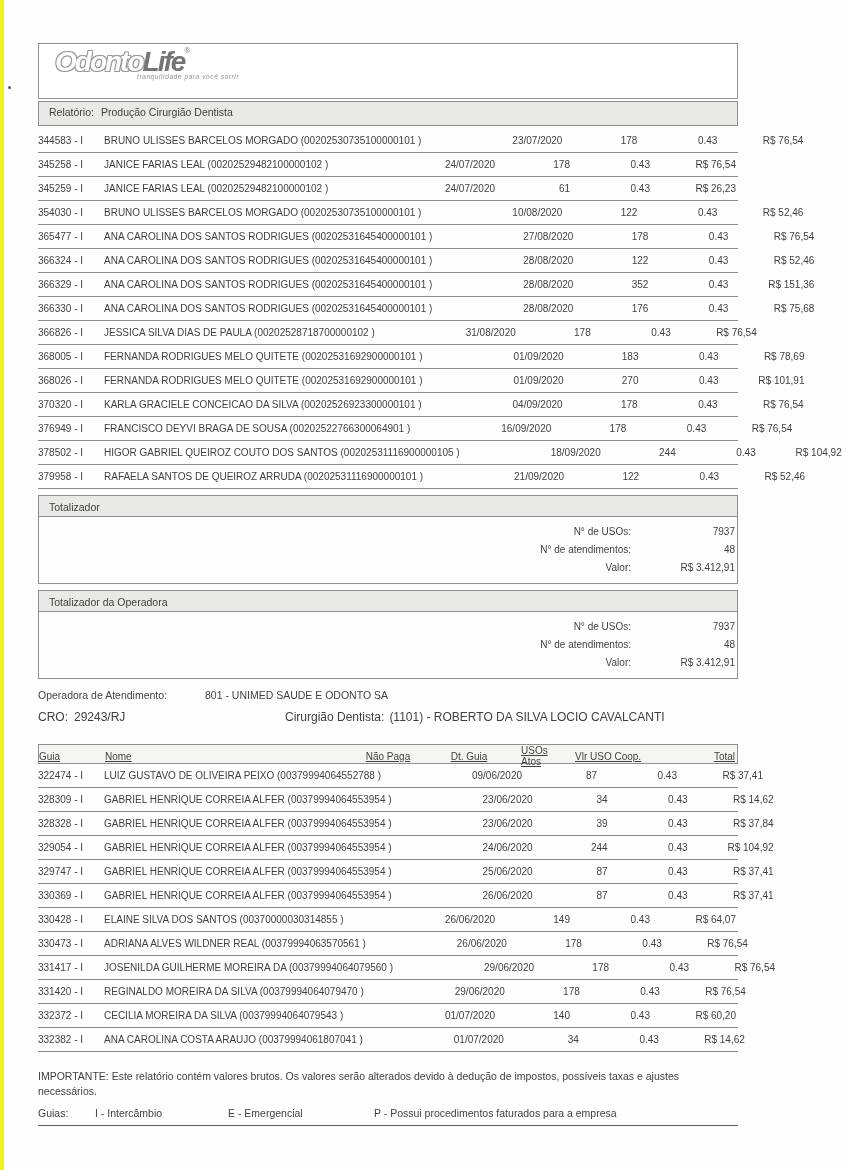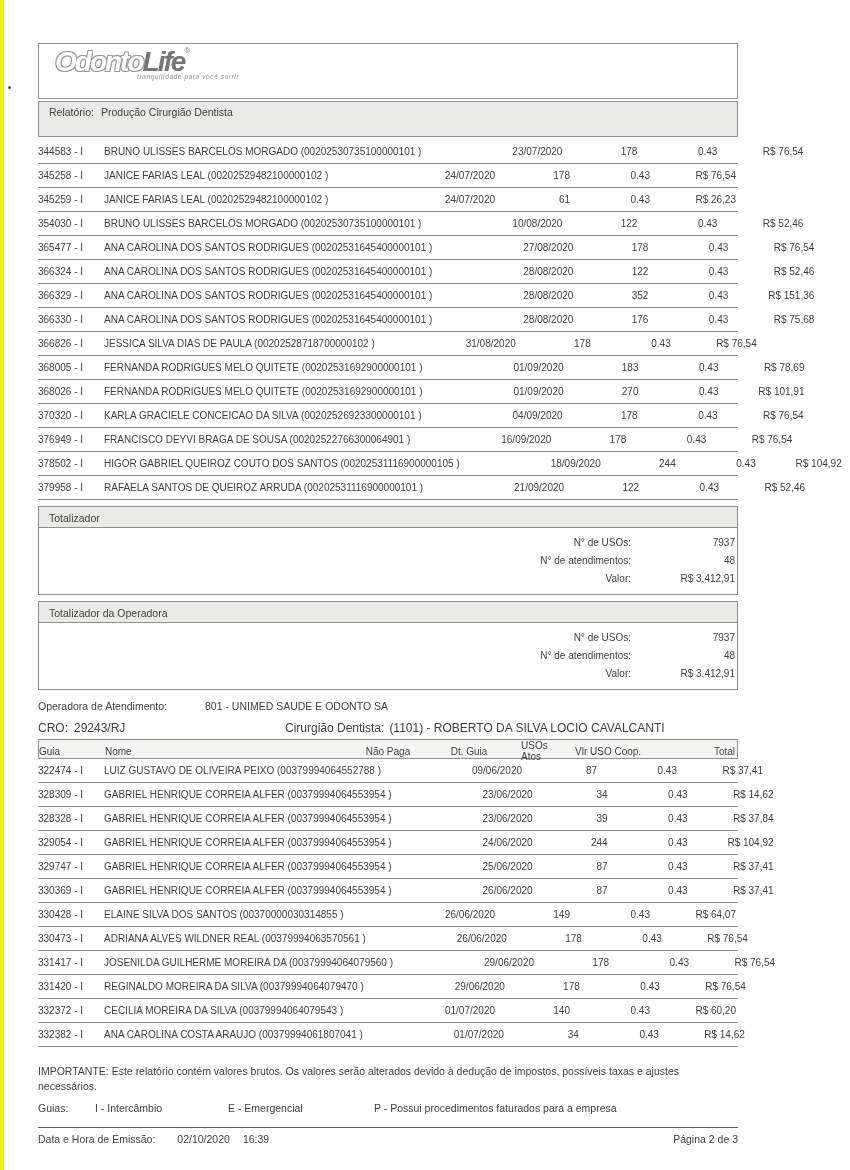--- a/index.html
+++ b/index.html
@@ -11,21 +11,21 @@
 
   
   .logo-box{height:56px;border:1px solid #8f8f8f;background:#fff;box-sizing:border-box;font-style:italic;}
   .logo{padding:3px 0 0 16px;line-height:1;}
   .brand{font-size:28px;font-weight:bold;letter-spacing:-2px;}
   .brand-odonto{color:#fff;text-shadow:-1px -1px 0 #9a9a9a,1px -1px 0 #9a9a9a,-1px 1px 0 #9a9a9a,1px 1px 0 #9a9a9a;}
   .brand-life{color:#757575;}
   .brand-reg{font-size:8px;vertical-align:18px;color:#757575;letter-spacing:0;}
   .tagline{font-size:6.5px;color:#8f8f8f;letter-spacing:.6px;margin:-2px 0 0 82px;}
 
-  .info-bar{height:36px;line-height:21px;background:#e9e9e7;border:1px solid #8f8f8f;
+  .info-bar{height:25px;line-height:21px;background:#e9e9e7;border:1px solid #8f8f8f;
             border-top:none;padding-left:10px;font-size:10.5px;box-sizing:border-box;}
   .info-bar.first{margin-top:2px;border-top:1px solid #8f8f8f;}
   .info-label{margin-right:7px;}
 
   
   .rgrid{display:grid;grid-template-columns:62px 1fr 70px 92px 54px 80px 88px;align-items:center;}
   .rtable{margin-top:3px;}
   .rrow{height:23px;border-bottom:1.5px solid #8c8c8c;font-size:10px;}
   .c-name{padding-left:4px;white-space:nowrap;overflow:visible;}
   .c-dt{text-align:center;}
@@ -40,28 +40,28 @@
   .total-line{display:flex;justify-content:flex-end;align-items:center;height:18px;font-size:10px;}
   .total-value{width:104px;text-align:right;}
 
   .operadora-line{margin-top:10px;display:flex;font-size:10.5px;}
   .operadora-line .lab{width:167px;}
   .cro-line{margin-top:9px;display:flex;font-size:12px;}
   .cro-group{width:247px;}
   .cro-group .lab{margin-right:6px;}
   .dent-lab{margin-right:5px;}
 
-  .thead{margin-top:4px;height:20px;border:1px solid #8f8f8f;background:#f5f5f3;
-         font-size:10px;box-sizing:border-box;}
+  .thead{margin-top:20px;height:20px;border:1px solid #8f8f8f;background:#f5f5f3;
+         font-size:10px;box-sizing:border-box;text-decoration:underline;}
   .thead .c-np{text-align:center;}
   .thead .c-usos,.thead .c-vlr{text-align:left;padding-left:6px;}
 
   
   .important{margin-top:17px;font-size:10.5px;line-height:1.4;}
-  .guias-line{margin-top:9px;display:flex;font-size:10.5px;padding-bottom:13px;border-bottom:1.5px solid #5a5a5a;}
+  .guias-line{margin-top:9px;display:flex;font-size:10.5px;padding-bottom:6px;border-bottom:1.5px solid #5a5a5a;}
   .guias-line .g-label{width:57px;}
   .guias-line .g-item0{width:133px;}
   .guias-line .g-item1{width:146px;}
   .emission-line{margin-top:5px;display:flex;justify-content:space-between;font-size:10.5px;}
   .emission-left{display:flex;}
   .emission-left .lab{margin-right:22px;}
   .emission-left .time{margin-left:13px;}
 </style>
 </head>
 <body>
@@ -419,23 +419,15 @@
 
     <div class="important">IMPORTANTE: Este relatório contém valores brutos. Os valores serão alterados devido à dedução de impostos, possíveis taxas e ajustes necessários.</div>
 
     <div class="guias-line">
       <span class="g-label">Guias:</span>
       <span class="g-item0">I - Intercâmbio</span>
       <span class="g-item1">E - Emergencial</span>
       <span class="g-item2">P - Possui procedimentos faturados para a empresa</span>
     </div>
 
-    <div class="emission-line">
-      <span class="emission-left">
-        <span class="lab">Data e Hora de Emissão:</span>
-        <span>02/10/2020</span>
-        <span class="time">16:39</span>
-      </span>
-      <span>Página 2 de 3</span>
-    </div>
 
   </div>
 </div>
 
 </body></html>

